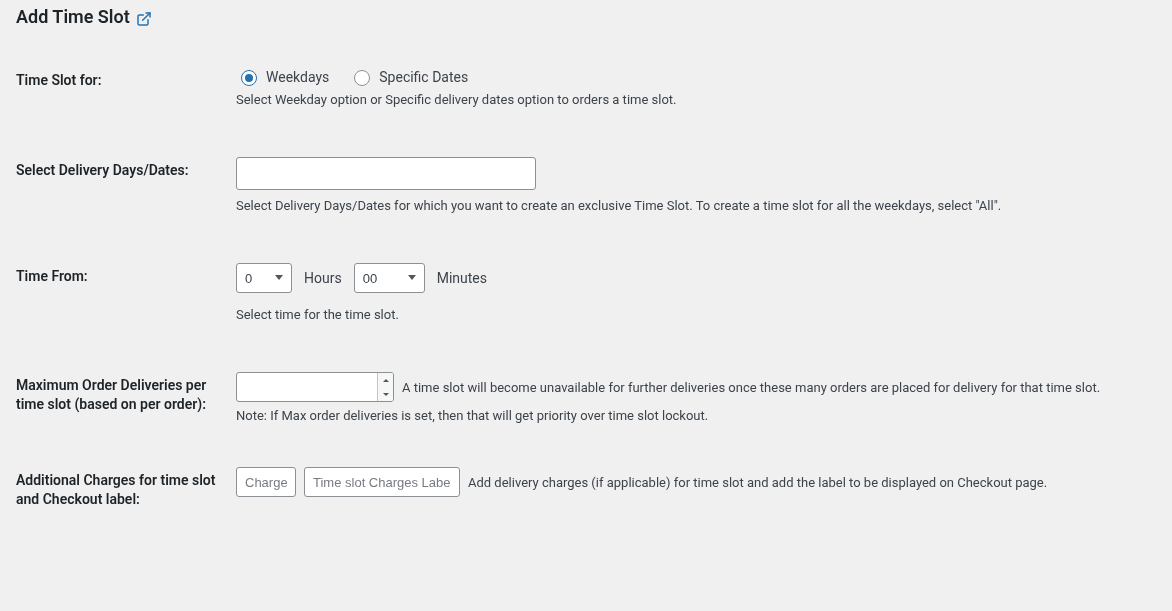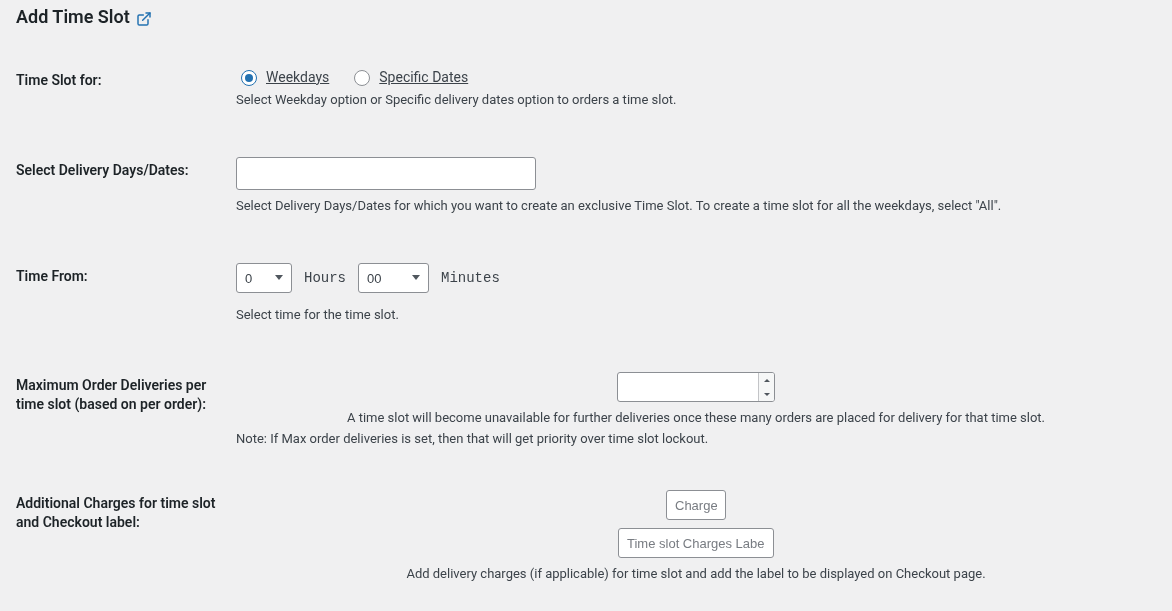--- a/index.html
+++ b/index.html
@@ -48,21 +48,21 @@
     color: #3c434a;
   }
   .radio-row {
     display: flex;
     align-items: center;
     gap: 6px;
     margin-bottom: 6px;
     font-size: 14px;
     color: #3c434a;
   }
-  .radio-row label { margin-right: 14px; cursor: pointer; text-decoration: underline; }
+  .radio-row label { margin-right: 14px; cursor: pointer; }
   input[type="radio"] {
     appearance: none;
     width: 16px; height: 16px;
     border: 1px solid #8c8f94;
     border-radius: 50%;
     background: #fff;
     display: inline-block;
     position: relative;
     vertical-align: middle;
     cursor: pointer;
@@ -119,21 +119,21 @@
     border-top: 5px solid #50575e;
     pointer-events: none;
   }
   .time-row {
     display: flex;
     align-items: center;
     gap: 12px;
     margin-bottom: 14px;
     font-size: 14px;
   }
-  .time-row .unit { color: #3c434a; font-family: Liberation Mono, monospace; }
+  .time-row .unit { color: #3c434a; }
   .hours-sel { width: 56px; }
   .mins-sel { width: 71px; }
   .num-wrap {
     position: relative;
     display: inline-block;
   }
   input.num-input {
     width: 158px;
     height: 30px;
     background: #fff;
@@ -172,21 +172,20 @@
     border-left: 3px solid transparent;
     border-right: 3px solid transparent;
     border-top: 3px solid #50575e;
   }
   .inline-row {
     display: flex;
     align-items: center;
     gap: 8px;
     flex-wrap: wrap;
     font-size: 13px;
-    flex-direction: column;
   }
   .inline-row .desc { flex: 1; }
   .note {
     font-size: 13px;
     color: #3c434a;
     margin-top: 6px;
   }
   input[type="text"].small-text {
     width: 60px;
     height: 30px;

